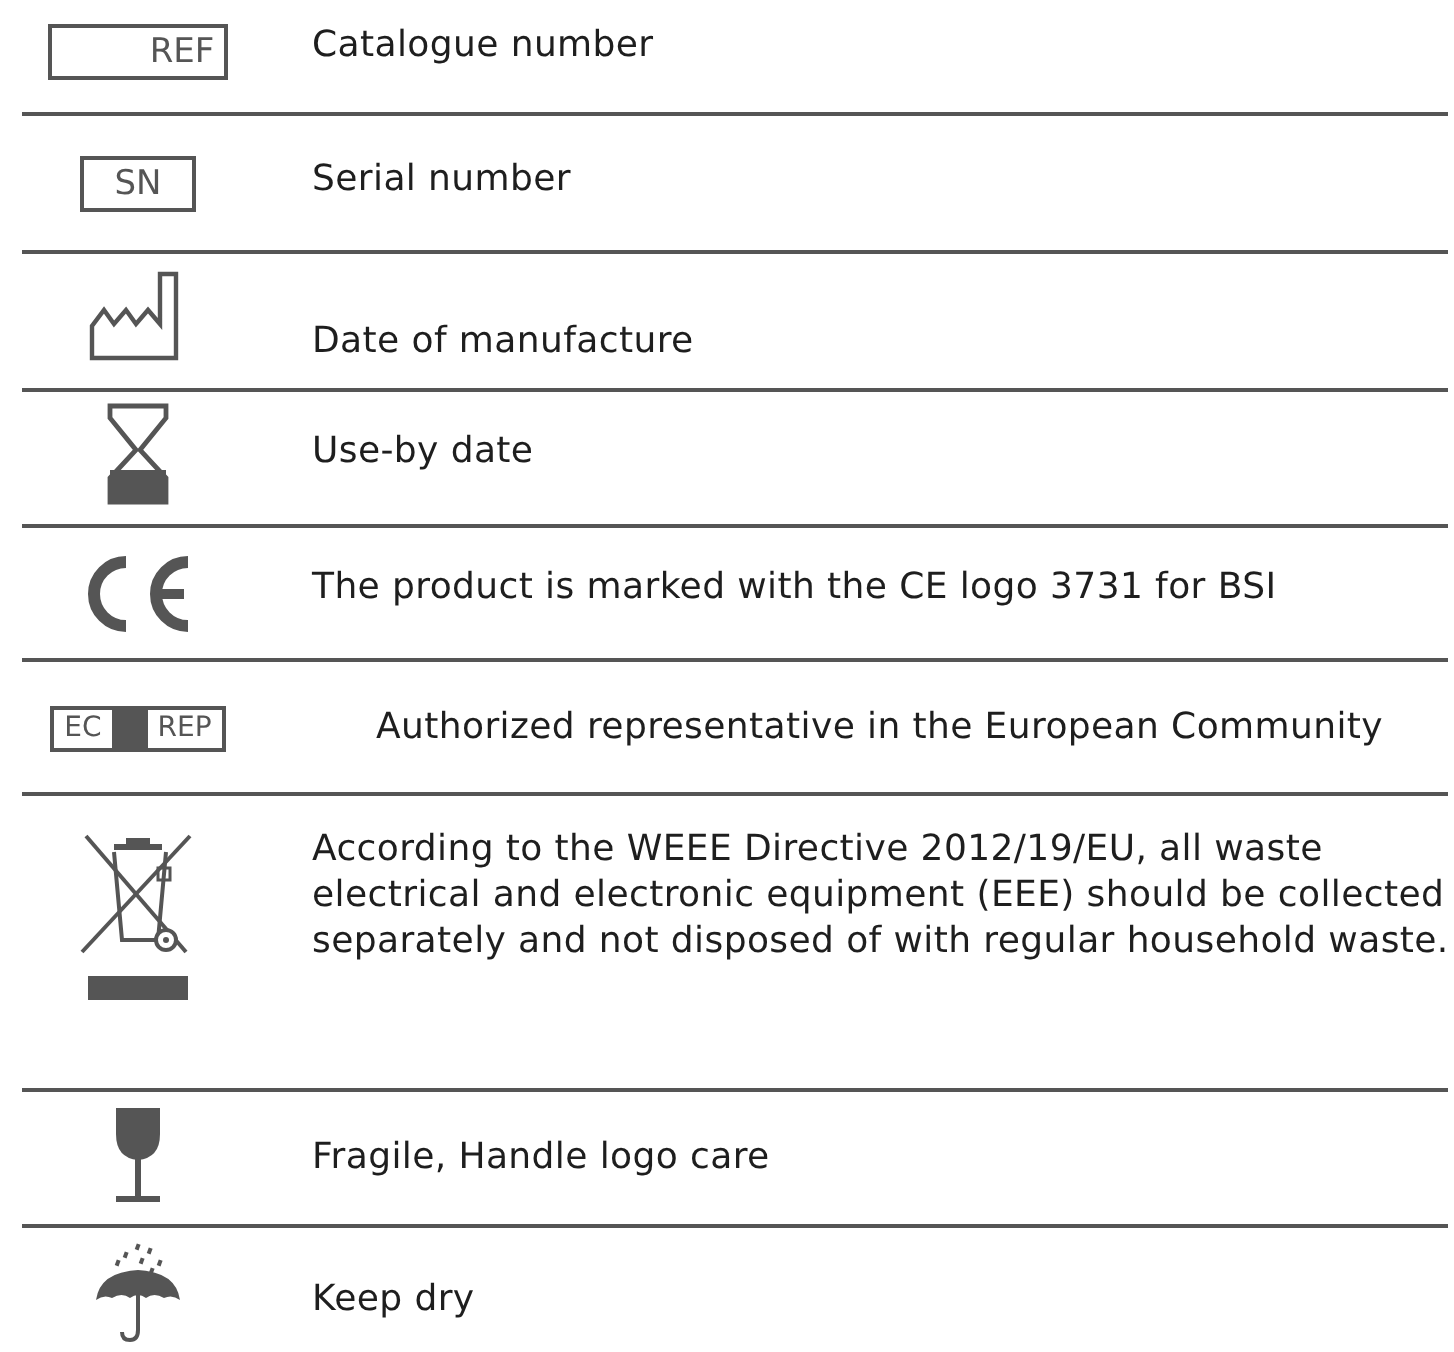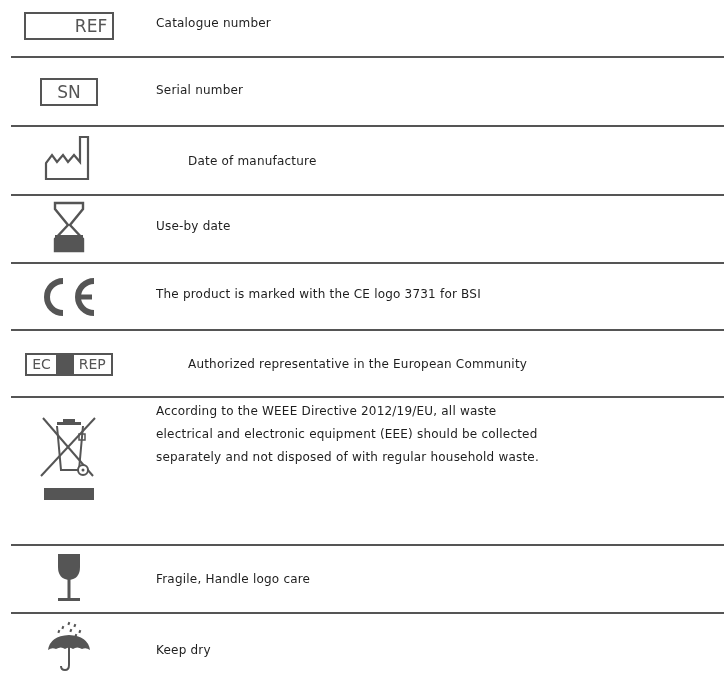--- a/index.html
+++ b/index.html
@@ -1,20 +1,20 @@
 <!DOCTYPE html>
 <html><head>
   <meta charset="utf-8">
   <style>
     html, body { margin: 0; padding: 0; background: #ffffff; }
     body { width: 727px; height: 676px; position: relative; overflow: hidden;
            font-family: "DejaVu Sans", "Liberation Sans", sans-serif; color: #1e1e1e; }
     .sep { position: absolute; left: 11px; width: 713px; height: 2px; background: #555555; }
     .icon { position: absolute; left: 24px; width: 90px; display: flex; align-items: center; justify-content: center; }
-    .text { position: absolute; left: 156px; font-size: 12px; letter-spacing: 0.2px; line-height: 22.5px; color: #1e1e1e; }
+    .text { position: absolute; left: 156px; font-size: 18px; letter-spacing: 0.2px; line-height: 22.5px; color: #1e1e1e; }
     .boxlabel { border: 2px solid #555; color: #555; font-size: 17px; line-height: 24px; text-align: center;
                 font-family: "DejaVu Sans", sans-serif; }
     .ecrep { display: flex; border: 2px solid #555; background: #555; gap: 18px; }
     .ecrep span { background: #fff; color: #555; font-size: 14px; line-height: 19px; padding: 0 5px; }
   </style>
 </head>
 <body>
 
 <div class="icon" style="top:9px;height:34px;">
   <div class="boxlabel" style="width:54px;padding-left:44px;">REF</div>
@@ -26,21 +26,21 @@
   <div class="boxlabel" style="width:54px;">SN</div>
 </div>
 <div class="text" style="top:79px;">Serial number</div>
 <div class="sep" style="top:125px;"></div>
 
 <div class="icon" style="top:134px;height:48px;">
   <svg width="50" height="46" viewBox="0 0 50 46">
     <path d="M2 44 L2 28 L8 20 L13 27 L19 20 L24 27 L30 20 L36 27 L36 2 L44 2 L44 44 Z" fill="none" stroke="#555" stroke-width="2.2" stroke-linejoin="miter"></path>
   </svg>
 </div>
-<div class="text" style="top:150px;margin-left:32px;">Date of manufacture</div>
+<div class="text" style="top:160px;">Date of manufacture</div>
 <div class="sep" style="top:194px;"></div>
 
 <div class="icon" style="top:200px;height:54px;">
   <svg width="34" height="52" viewBox="0 0 34 52">
     <path d="M3 2 L31 2 L31 8 L18 24 L31 38 L31 50 L3 50 L3 38 L16 24 L3 8 Z" fill="none" stroke="#555" stroke-width="2.4" stroke-linejoin="miter"></path>
     <rect x="3" y="34" width="28" height="16" fill="#555"></rect>
   </svg>
 </div>
 <div class="text" style="top:215px;">Use-by date</div>
 <div class="sep" style="top:262px;"></div>
@@ -70,21 +70,21 @@
     <line x1="58" y1="6" x2="4" y2="64" stroke="#555" stroke-width="2"></line>
     <rect x="20" y="10" width="24" height="3" fill="#555"></rect>
     <rect x="26" y="7" width="12" height="3" fill="#555"></rect>
     <path d="M20 14 L24 58 L42 58 L46 14" fill="none" stroke="#555" stroke-width="2"></path>
     <rect x="42" y="22" width="6" height="6" fill="none" stroke="#555" stroke-width="1.5"></rect>
     <circle cx="46" cy="58" r="5" fill="#fff" stroke="#555" stroke-width="2"></circle>
     <circle cx="46" cy="58" r="1.5" fill="#555"></circle>
     <rect x="7" y="76" width="50" height="12" fill="#555"></rect>
   </svg>
 </div>
-<div class="text" style="top:400px;line-height:23px;">
+<div class="text" style="top:413px;line-height:23px;">
   <div>According to the WEEE Directive 2012/19/EU, all waste</div>
   <div>electrical and electronic equipment (EEE) should be collected</div>
   <div>separately and not disposed of with regular household waste.</div>
 </div>
 <div class="sep" style="top:544px;"></div>
 
 <div class="icon" style="top:553px;height:50px;">
   <svg width="26" height="50" viewBox="0 0 26 50">
     <path d="M2 1 L24 1 L24 14 Q24 26 13 27 Q2 26 2 14 Z" fill="#555"></path>
     <rect x="11.5" y="26" width="3" height="20" fill="#555"></rect>

